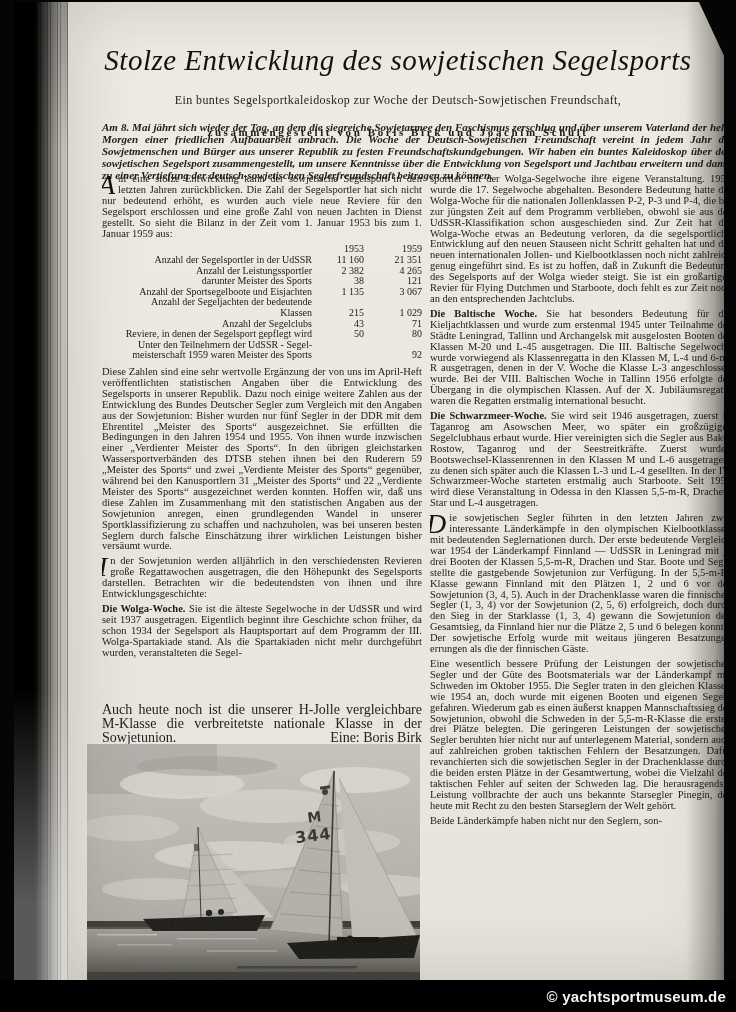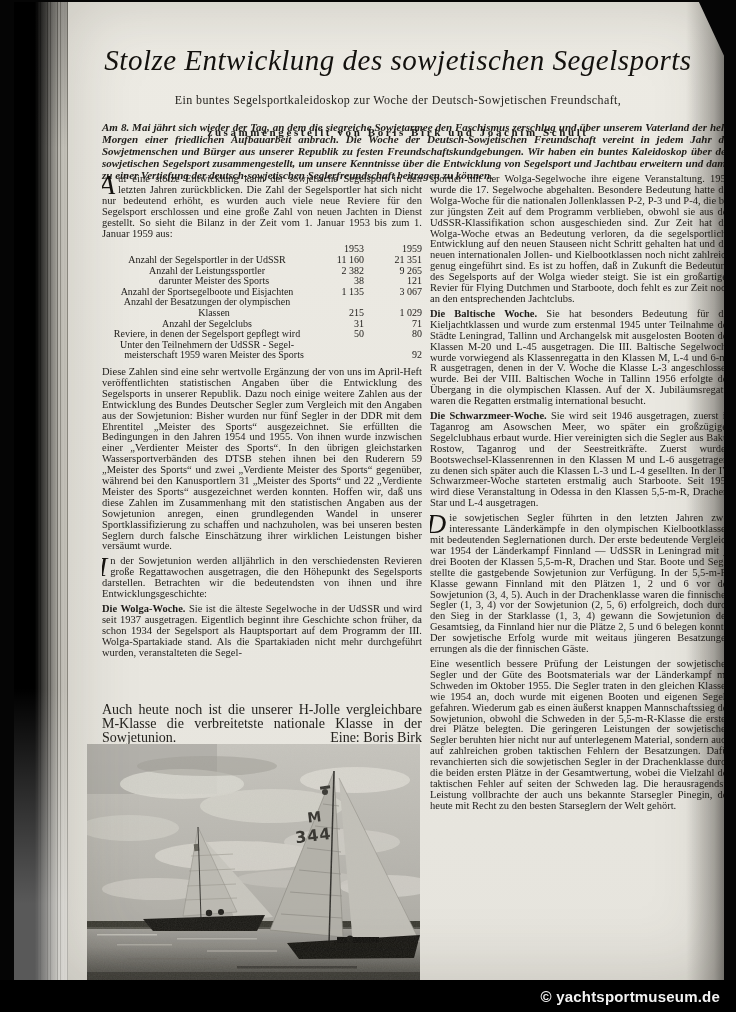--- a/index.html
+++ b/index.html
@@ -62,40 +62,40 @@
   .para{margin:0 0 4px 0;}
   .lead{font-weight:bold;}
   .dropcap{
     float:left;font-style:italic;font-weight:400;
     font-size:28px;line-height:21px;margin:0 3px 0 -4px;color:#14120f;
   }
   
   .stats{margin:5px 0 6px 0;font-size:10px;line-height:10.6px;}
   .trow{display:flex;}
   .thead{justify-content:flex-end;}
-  .tlabel{flex:1;text-align:center;}
+  .tlabel{flex:1;text-align:right;}
   .indent .tlabel{padding-left:14px;}
   .tv{width:52px;text-align:right;white-space:nowrap;}
   .tv:last-child{width:58px;}
   
   .caption{
     position:absolute;left:34px;top:701px;width:320px;
     font-size:14px;line-height:14px;text-align:justify;color:#24221e;
   }
   .caption .credit{float:right;}
   .photo{position:absolute;left:19px;top:742px;width:333px;height:236px;}
   .photo svg{display:block;}
   
   .bottom-bar{
     position:absolute;left:0;top:980px;width:736px;height:32px;background:#000;
     display:flex;align-items:center;justify-content:flex-end;
   }
   .watermark{
     font-family:"Liberation Sans","DejaVu Sans",sans-serif;
-    font-size:15px;font-weight:bold;color:#f2f2f2;padding-right:16px;letter-spacing:.2px;
+    font-size:15px;font-weight:bold;color:#f2f2f2;padding-right:10px;letter-spacing:.2px;
   }
 </style>
 </head>
 <body>
 
 <div class="spine"></div>
 <div class="spine-shade"></div>
 <div class="spine-glow"></div>
 
 <div class="page">
@@ -118,45 +118,45 @@
       </div>
       <div>
           <div class="trow">
             <span class="tlabel">Anzahl der Segelsportler in der UdSSR</span>
             <span class="tv">11 160</span>
             <span class="tv">21 351</span>
           </div>
           <div class="trow">
             <span class="tlabel">Anzahl der Leistungssportler</span>
             <span class="tv">2 382</span>
-            <span class="tv">9 265</span>
+            <span class="tv">4 265</span>
           </div>
           <div class="trow indent">
             <span class="tlabel">darunter Meister des Sports</span>
             <span class="tv">38</span>
             <span class="tv">121</span>
           </div>
           <div class="trow">
             <span class="tlabel">Anzahl der Sportsegelboote und Eisjachten</span>
             <span class="tv">1 135</span>
             <span class="tv">3 067</span>
           </div>
           <div class="trow">
-            <span class="tlabel">Anzahl der Besatzungen der olympischen</span>
+            <span class="tlabel">Anzahl der Segeljachten der bedeutende</span>
             <span class="tv"></span>
             <span class="tv"></span>
           </div>
           <div class="trow indent">
             <span class="tlabel">Klassen</span>
             <span class="tv">215</span>
             <span class="tv">1 029</span>
           </div>
           <div class="trow">
             <span class="tlabel">Anzahl der Segelclubs</span>
-            <span class="tv">31</span>
+            <span class="tv">43</span>
             <span class="tv">71</span>
           </div>
           <div class="trow">
             <span class="tlabel">Reviere, in denen der Segelsport gepflegt wird</span>
             <span class="tv">50</span>
             <span class="tv">80</span>
           </div>
           <div class="trow">
             <span class="tlabel">Unter den Teilnehmern der UdSSR - Segel-</span>
             <span class="tv"></span>
@@ -176,20 +176,21 @@
 
     <p class="para"><span class="lead">Die Wolga-Woche.</span><span> Sie ist die älteste Segelwoche in der UdSSR und wird seit 1937 ausgetragen. Eigentlich beginnt ihre Geschichte schon früher, da schon 1934 der Segelsport als Hauptsportart auf dem Programm der III. Wolga-Spartakiade stand. Als die Spartakiaden nicht mehr durchgeführt wurden, veranstalteten die Segel-</span></p>
   </div>
 
   <div class="col col-right">
     <p class="para">sportler mit der Wolga-Segelwoche ihre eigene Veranstaltung. 1959 wurde die 17. Segelwoche abgehalten. Besondere Bedeutung hatte die Wolga-Woche für die nationalen Jollenklassen P-2, P-3 und P-4, die bis zur jüngsten Zeit auf dem Programm verblieben, obwohl sie aus der UdSSR-Klassifikation schon ausgeschieden sind. Zur Zeit hat die Wolga-Woche etwas an Bedeutung verloren, da die segelsportliche Entwicklung auf den neuen Stauseen nicht Schritt gehalten hat und die neuen internationalen Jollen- und Kielbootklassen noch nicht zahlreich genug eingeführt sind. Es ist zu hoffen, daß in Zukunft die Bedeutung des Segelsports auf der Wolga wieder steigt. Sie ist ein großartiges Revier für Flying Dutchmen und Starboote, doch fehlt es zur Zeit noch an den entsprechenden Jachtclubs.</p>
     <p class="para"><span class="lead">Die Baltische Woche.</span><span> Sie hat besonders Bedeutung für die Kieljachtklassen und wurde zum erstenmal 1945 unter Teilnahme der Städte Leningrad, Tallinn und Archangelsk mit ausgelosten Booten der Klassen M-20 und L-45 ausgetragen. Die III. Baltische Segelwoche wurde vorwiegend als Klassenregatta in den Klassen M, L-4 und 6-m-R ausgetragen, denen in der V. Woche die Klasse L-3 angeschlossen wurde. Bei der VIII. Baltischen Woche in Tallinn 1956 erfolgte der Übergang in die olympischen Klassen. Auf der X. Jubiläumsregatta waren die Regatten erstmalig international besucht.</span></p>
     <p class="para"><span class="lead">Die Schwarzmeer-Woche.</span><span> Sie wird seit 1946 ausgetragen, zuerst in Taganrog am Asowschen Meer, wo später ein großzügiges Segelclubhaus erbaut wurde. Hier vereinigten sich die Segler aus Baku, Rostow, Taganrog und der Seestreitkräfte. Zuerst wurden Bootswechsel-Klassenrennen in den Klassen M und L-6 ausgetragen, zu denen sich später auch die Klassen L-3 und L-4 gesellten. In der IV. Schwarzmeer-Woche starteten erstmalig auch Starboote. Seit 1956 wird diese Veranstaltung in Odessa in den Klassen 5,5-m-R, Drachen, Star und L-4 ausgetragen.</span></p>
     <p class="para"><span class="dropcap">D</span><span>ie sowjetischen Segler führten in den letzten Jahren zwei interessante Länderkämpfe in den olympischen Kielbootklassen mit bedeutenden Seglernationen durch. Der erste bedeutende Vergleich war 1954 der Länderkampf Finnland — UdSSR in Leningrad mit je drei Booten der Klassen 5,5-m-R, Drachen und Star. Boote und Segel stellte die gastgebende Sowjetunion zur Verfügung. In der 5,5-m-R-Klasse gewann Finnland mit den Plätzen 1, 2 und 6 vor der Sowjetunion (3, 4, 5). Auch in der Drachenklasse waren die finnischen Segler (1, 3, 4) vor der Sowjetunion (2, 5, 6) erfolgreich, doch durch den Sieg in der Starklasse (1, 3, 4) gewann die Sowjetunion den Gesamtsieg, da Finnland hier nur die Plätze 2, 5 und 6 belegen konnte. Der sowjetische Erfolg wurde mit weitaus jüngeren Besatzungen errungen als die der finnischen Gäste.</span></p>
     <p class="para">Eine wesentlich bessere Prüfung der Leistungen der sowjetischen Segler und der Güte des Bootsmaterials war der Länderkampf mit Schweden im Oktober 1955. Die Segler traten in den gleichen Klassen wie 1954 an, doch wurde mit eigenen Booten und eigenen Segeln gefahren. Wiederum gab es einen äußerst knappen Mannschaftssieg der Sowjetunion, obwohl die Schweden in der 5,5-m-R-Klasse die ersten drei Plätze belegten. Die geringeren Leistungen der sowjetischen Segler beruhten hier nicht nur auf unterlegenem Material, sondern auch auf zahlreichen groben taktischen Fehlern der Besatzungen. Dafür revanchierten sich die sowjetischen Segler in der Drachenklasse durch die beiden ersten Plätze in der Gesamtwertung, wobei die Vielzahl der taktischen Fehler auf seiten der Schweden lag. Die herausragendste Leistung vollbrachte der auch uns bekannte Starsegler Pinegin, der heute mit Recht zu den besten Starseglern der Welt gehört.</p>
+    <p class="para">Beide Länderkämpfe haben nicht nur den Seglern, son-</p>
   </div>
 
   <div class="caption">
     <span>Auch heute noch ist die unserer H-Jolle vergleichbare M-Klasse die verbreitetste nationale Klasse in der Sowjetunion.</span>
     <span class="credit">Eine: Boris Birk</span>
   </div>
 
   <div class="photo">
     <svg width="333" height="236" viewBox="0 0 333 236" xmlns="http://www.w3.org/2000/svg">
       <defs>

